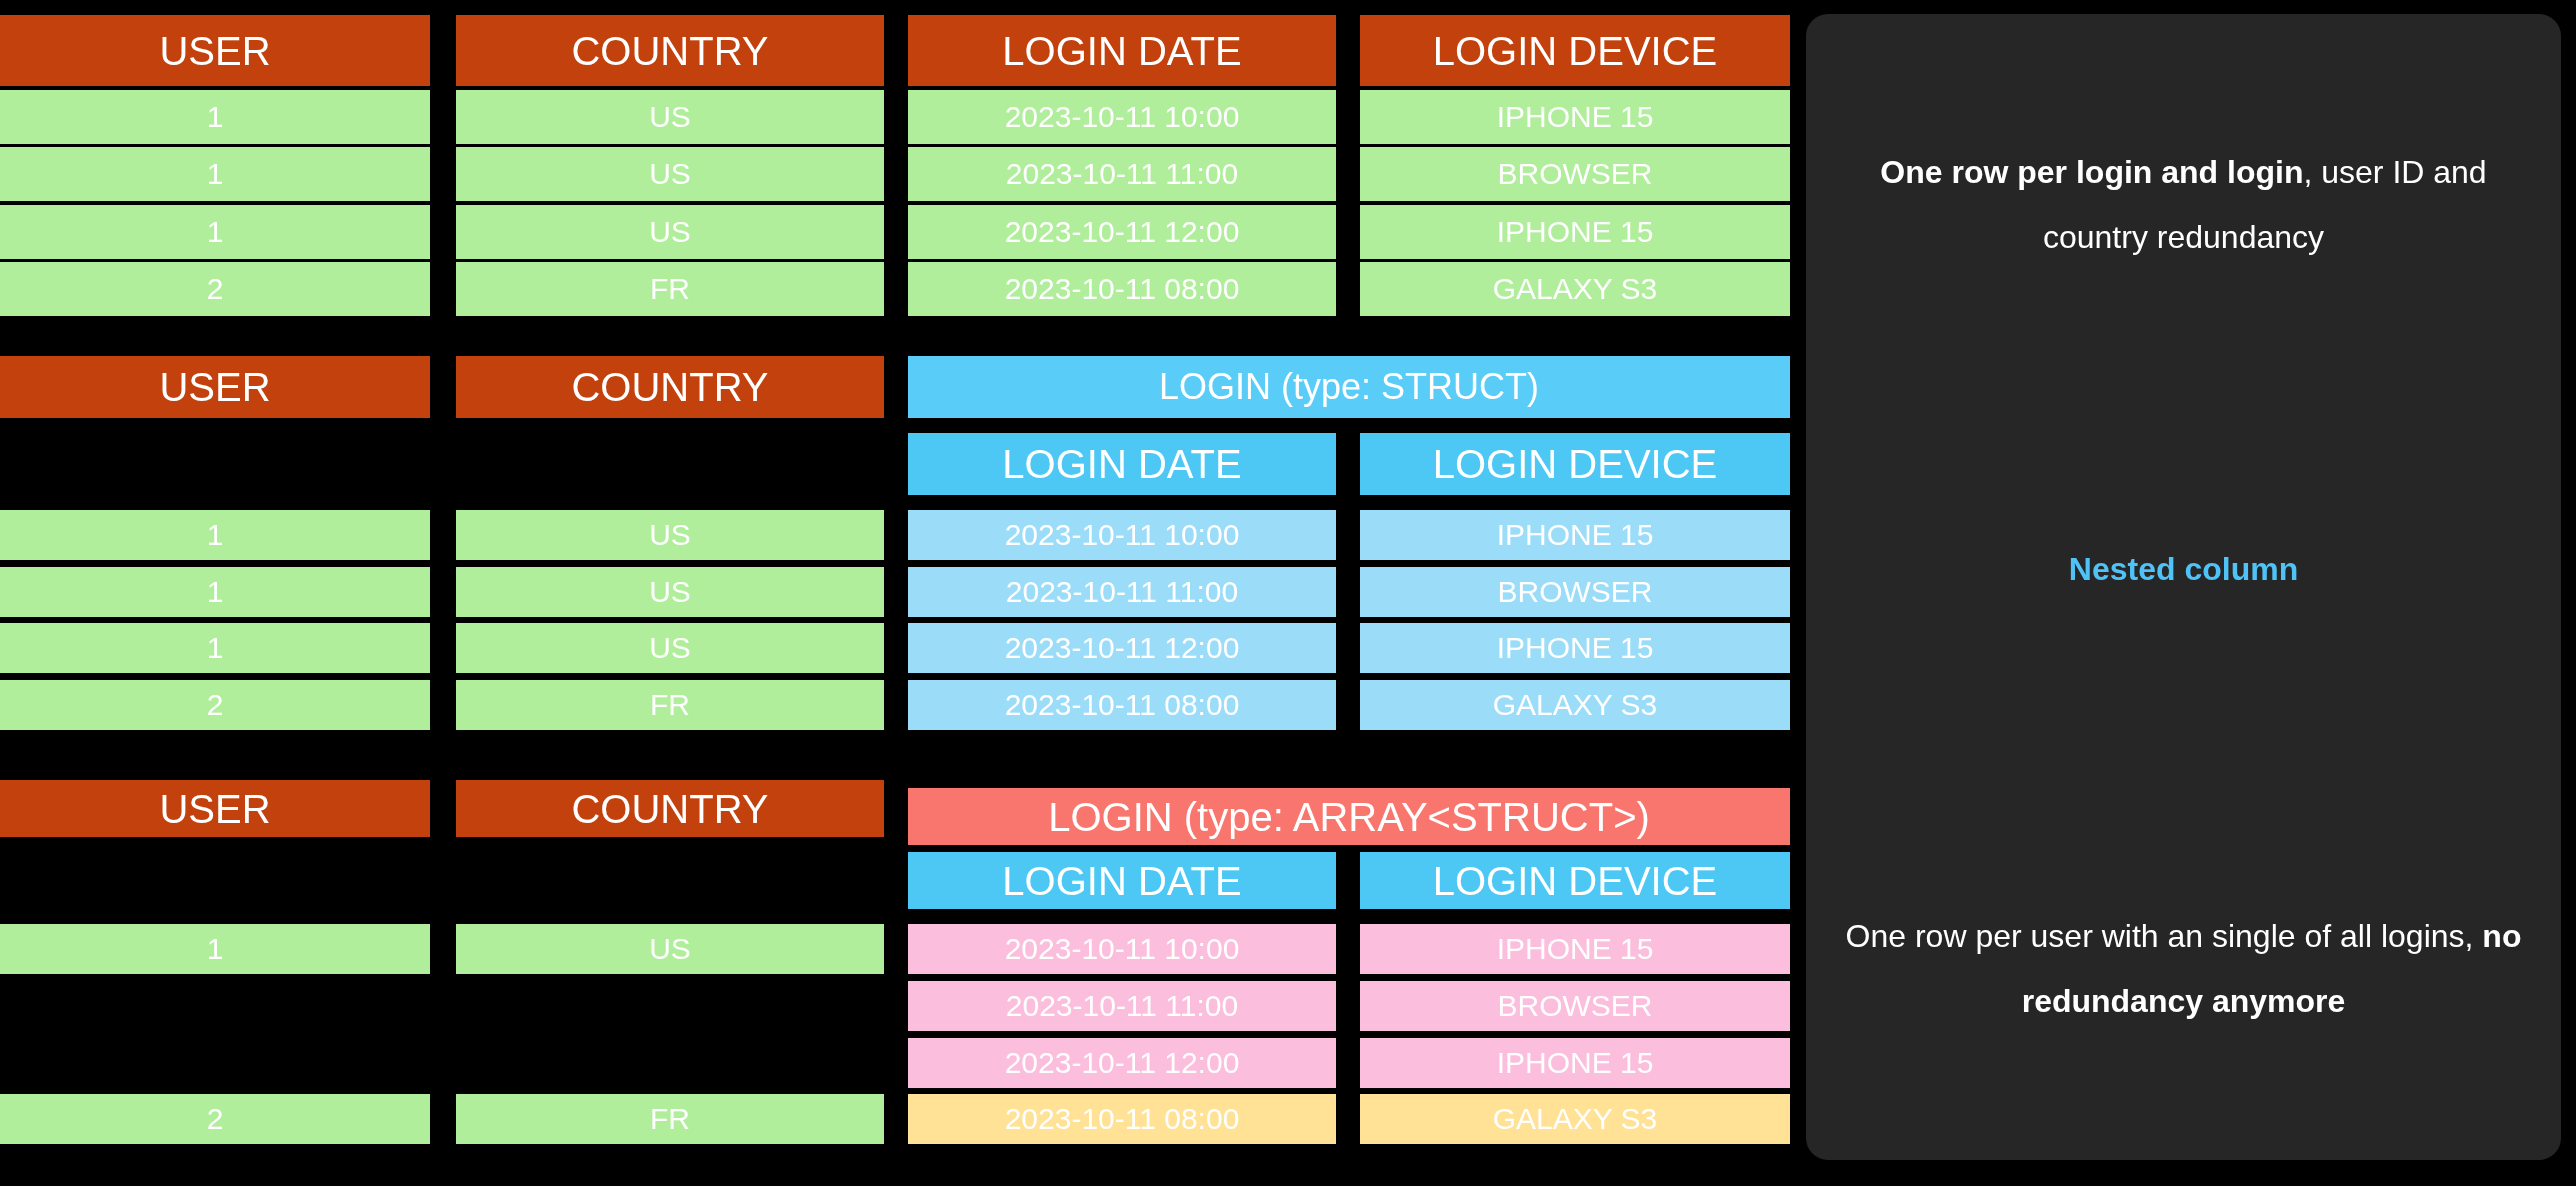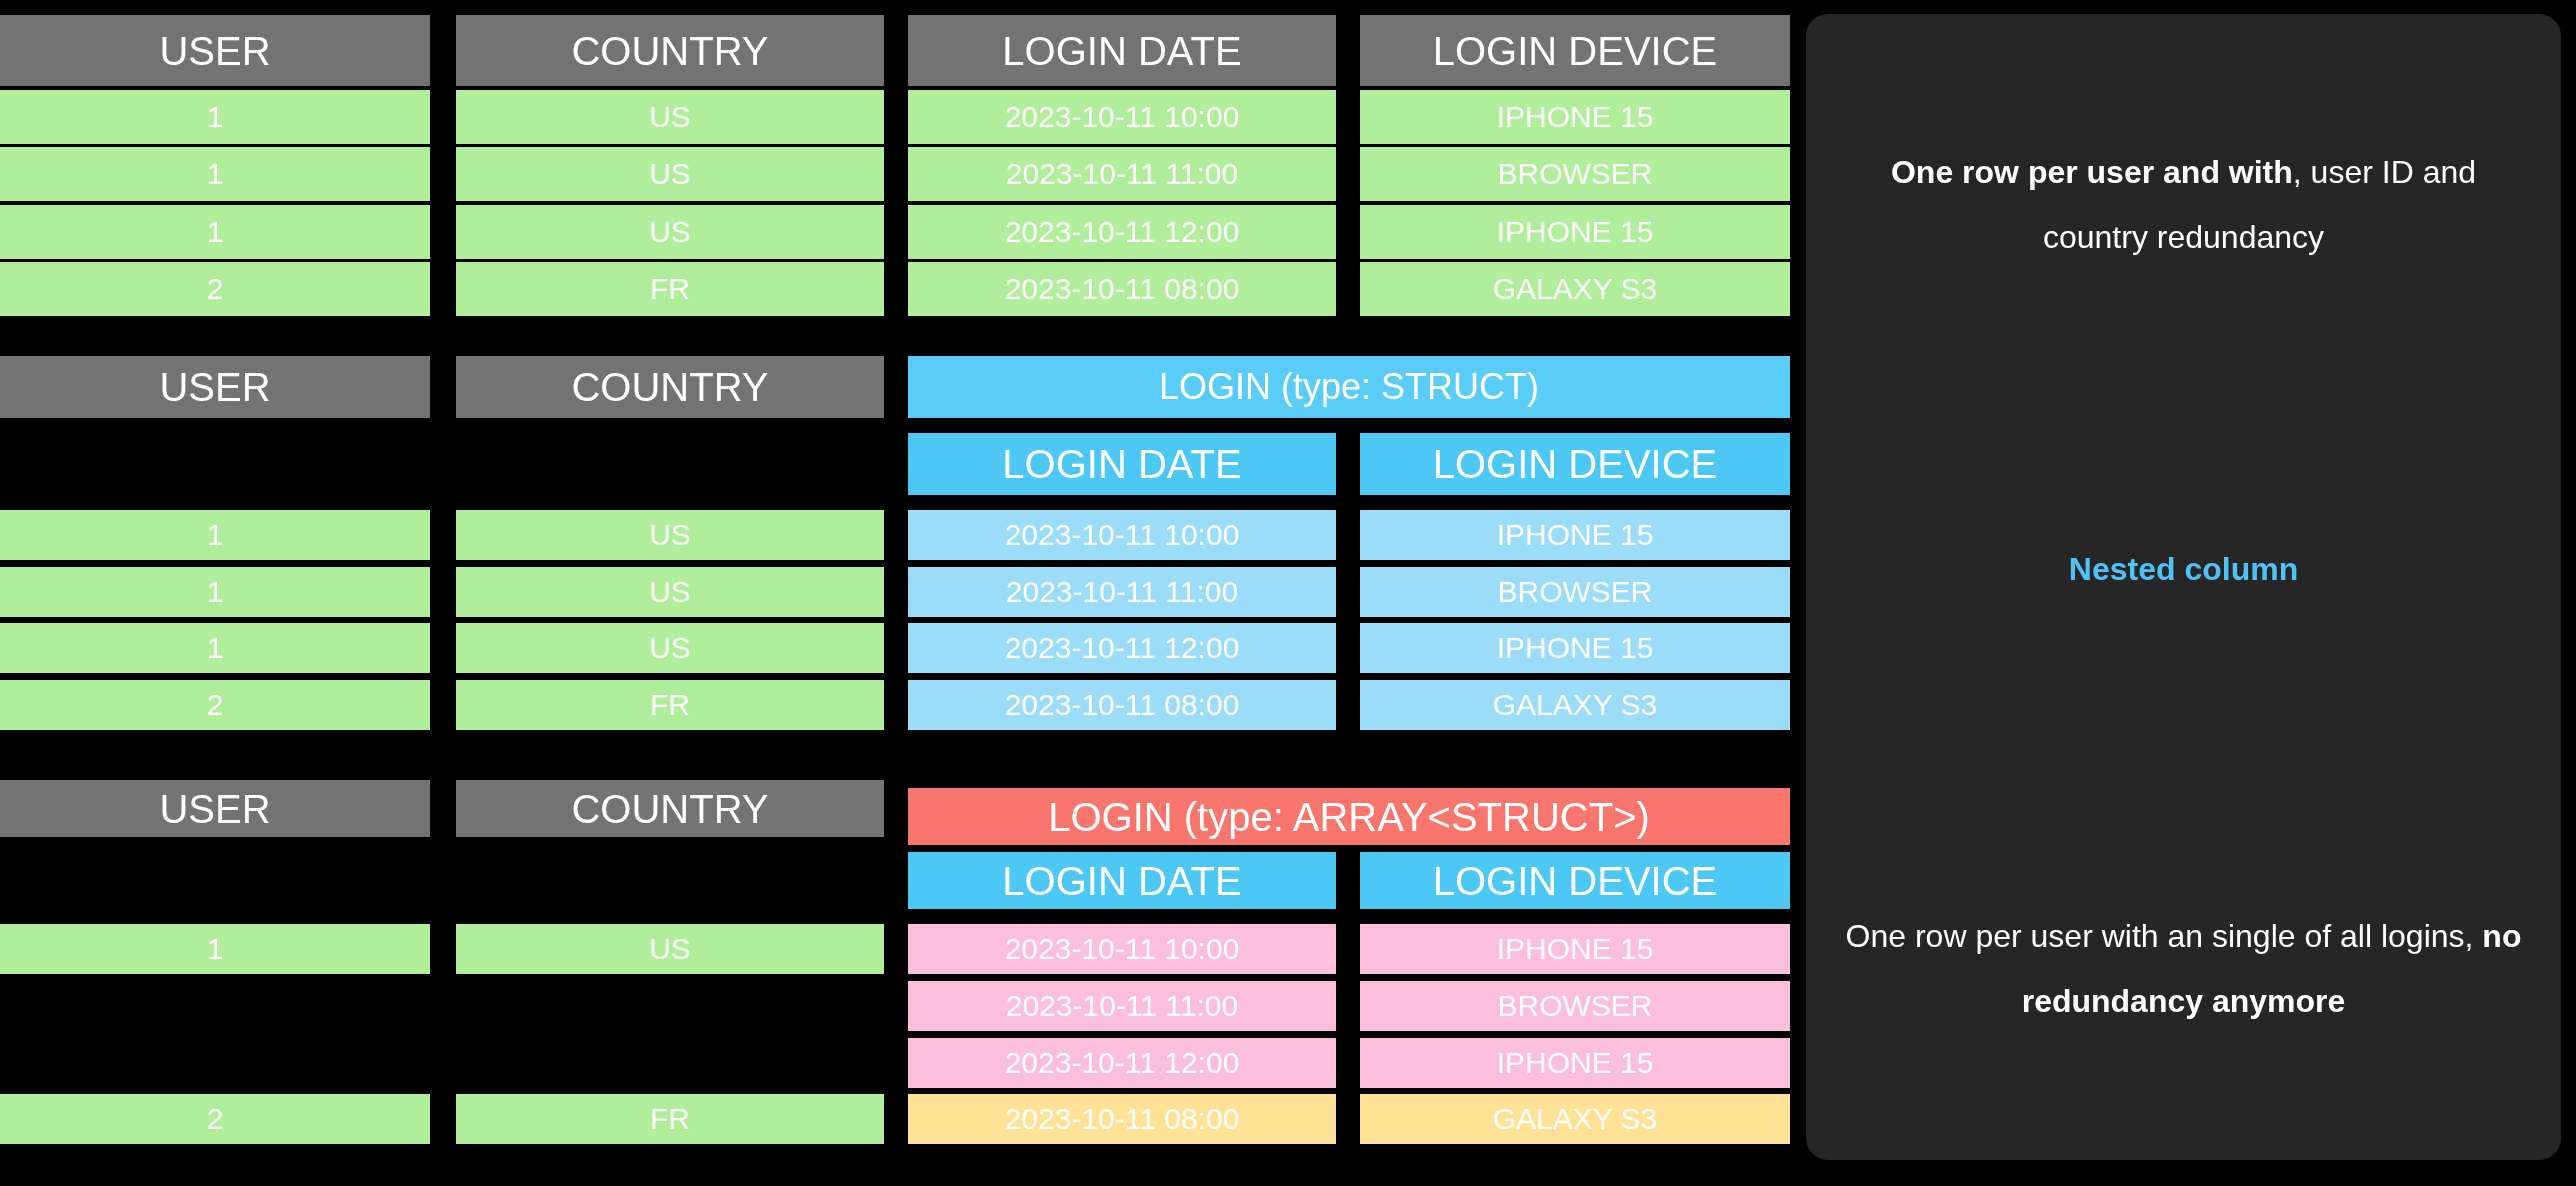--- a/index.html
+++ b/index.html
@@ -21,21 +21,21 @@
     display: flex;
     align-items: center;
     justify-content: center;
     color: #ffffff;
     text-align: center;
     line-height: 1;
     box-sizing: border-box;
     white-space: nowrap;
     overflow: hidden;
   }
-  .hdr       { background: #737373; font-size: 40px; }
+  .hdr       { background: #c2410c; font-size: 40px; }
   .hdr-blue  { background: #59CDF7; font-size: 36px; }
   .hdr-blue2 { background: #4DC8F5; font-size: 40px; }
   .hdr-red   { background: #F8766D; font-size: 40px; }
 
   .val-green  { background: #B0EE9B; font-size: 30px; }
   .val-blue   { background: #9BDDF9; font-size: 30px; }
   .val-pink   { background: #FBBEDD; font-size: 30px; }
   .val-orange { background: #FFE296; font-size: 30px; }
 
   
@@ -161,21 +161,21 @@
   <div class="cell val-green" style="left:0px;   top:1094px; width:430px; height:50px;">2</div>
   <div class="cell val-green" style="left:456px; top:1094px; width:428px; height:50px;">FR</div>
   <div class="cell val-orange" style="left:908px;top:1094px; width:428px; height:50px;">2023-10-11 08:00</div>
   <div class="cell val-orange" style="left:1360px;top:1094px; width:430px; height:50px;">GALAXY S3</div>
 </div>
 
 <div class="panel">
 
   <div class="note">
     <div class="note-body">
-      <b>One row per user and with</b><span>, user ID and country redundancy</span>
+      <b>One row per login and login</b><span>, user ID and country redundancy</span>
     </div>
   </div>
 
   <div class="note">
     <div class="note-title blue">Nested column</div>
   </div>
 
   <div class="note">
     <div class="note-body">
       <span>One row per user with an single of all logins, </span><b>no redundancy anymore</b>

